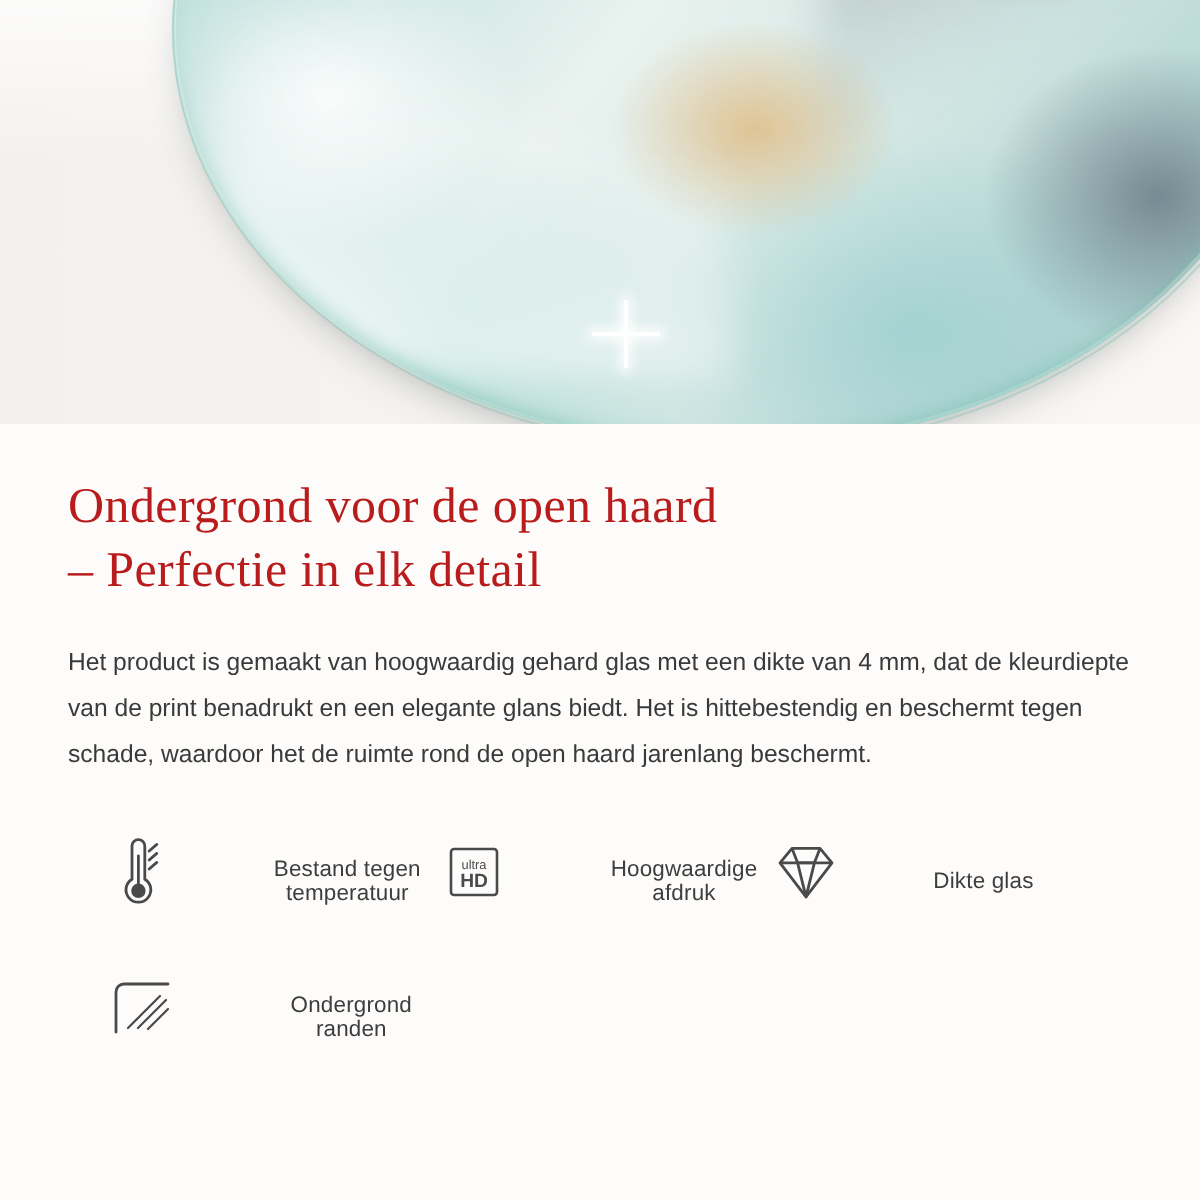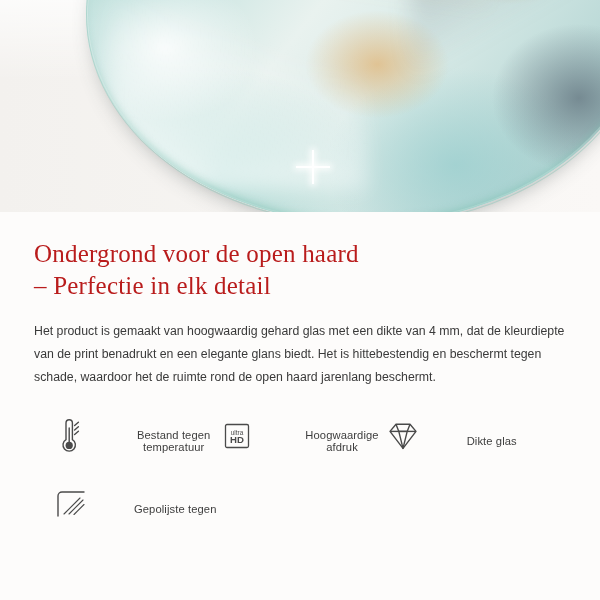--- a/index.html
+++ b/index.html
@@ -262,19 +262,19 @@
         <span class="feature-icon">
           <svg width="38" height="36" viewBox="0 0 38 36">
             <path d="M6 30 V10 a4 4 0 0 1 4-4 H32" fill="none" stroke="#4a4a4a" stroke-width="1.4" stroke-linecap="round"></path>
             <g stroke="#4a4a4a" stroke-width="1.1" stroke-linecap="round">
               <line x1="12" y1="28" x2="28" y2="12"></line>
               <line x1="17" y1="28" x2="31" y2="14"></line>
               <line x1="22" y1="28.5" x2="32" y2="18.5"></line>
             </g>
           </svg>
         </span>
-        <span class="feature-label">Gepolijste tegen</span>
+        <span class="feature-label">Ondergrond randen</span>
       </div>
 
 
     </div>
   </div>
 </div>
 
 </body></html>

